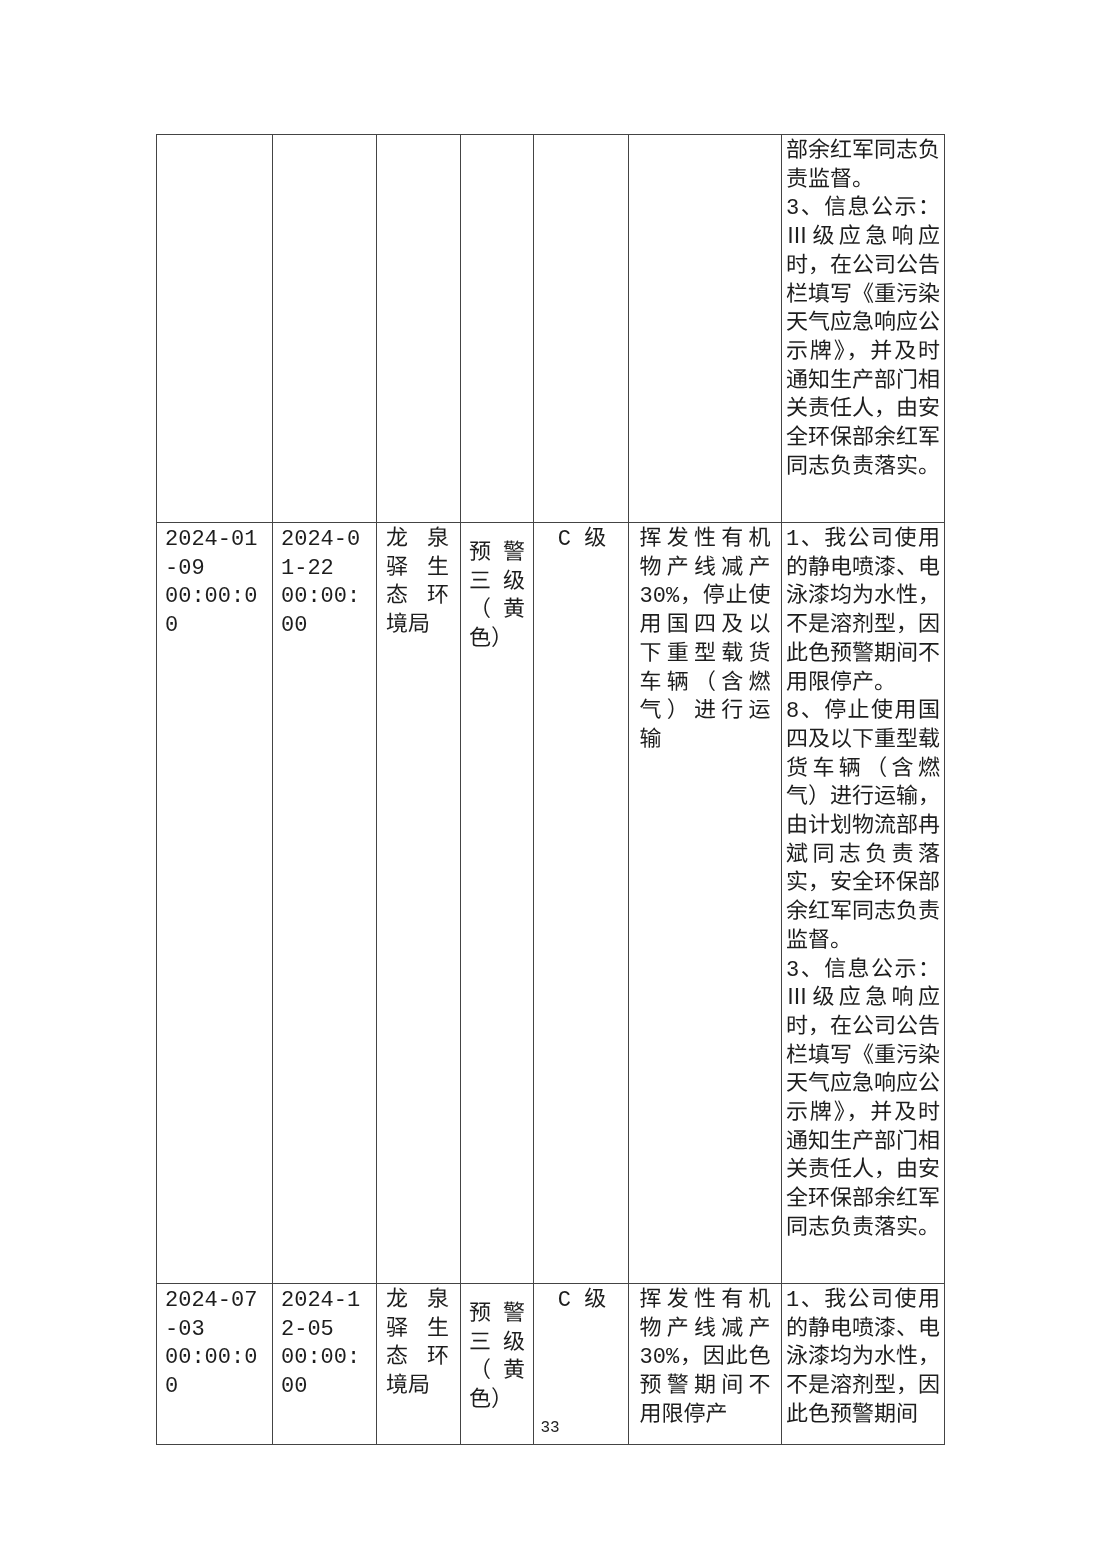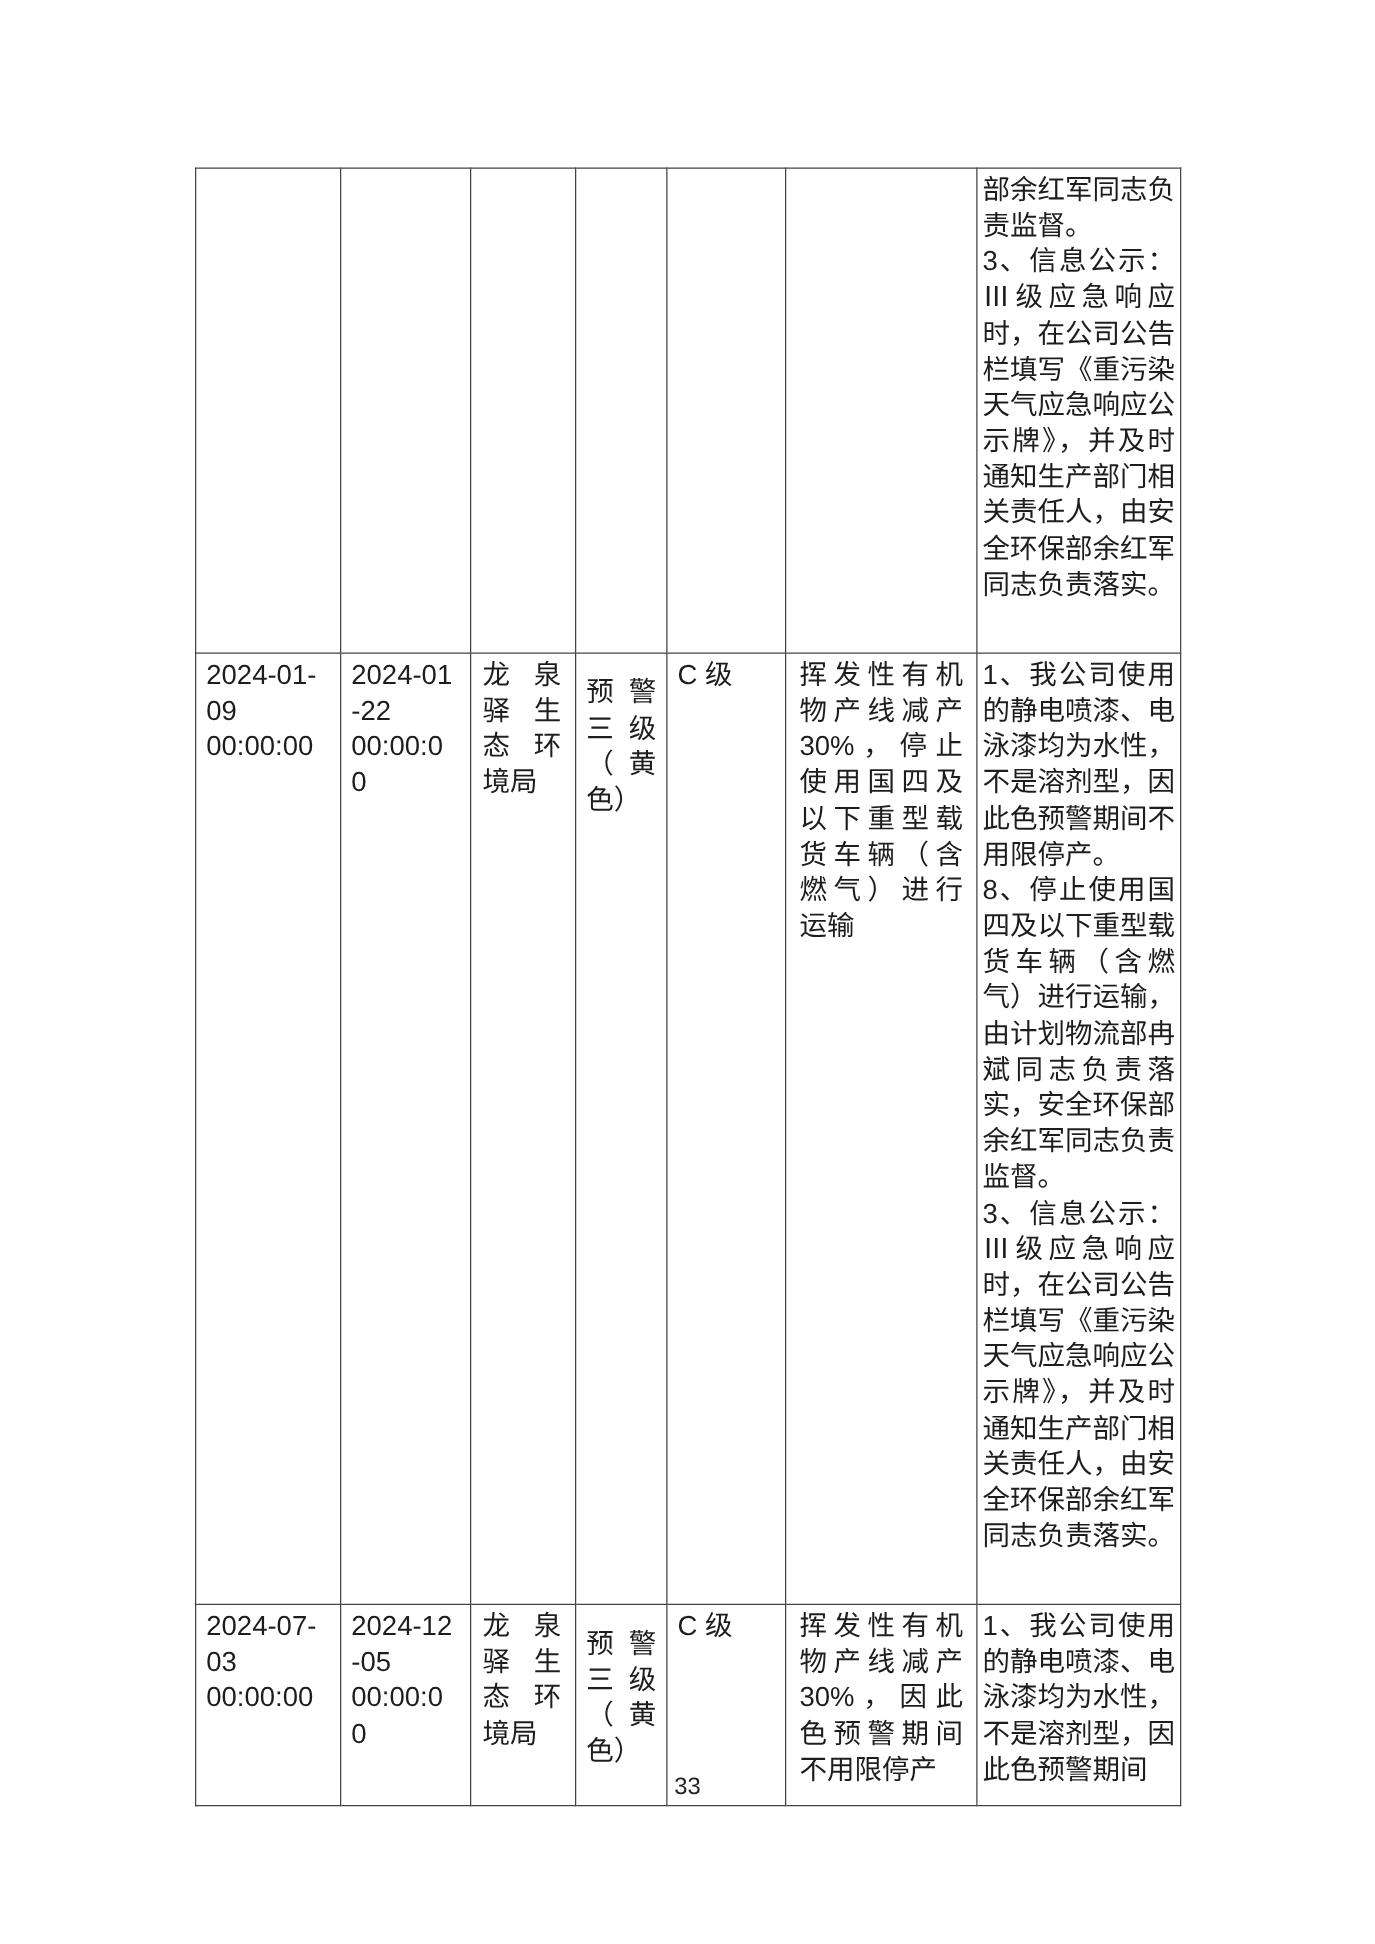--- a/index.html
+++ b/index.html
@@ -1,21 +1,21 @@
 <!DOCTYPE html>
 <html lang="zh-CN"><head>
 <meta charset="utf-8">
 <style>
   html, body { margin: 0; padding: 0; background: #ffffff; }
   .page {
     position: relative;
     width: 1100px;
     height: 1555px;
     background: #ffffff;
-    font-family: Liberation Sans, sans-serif;
+    font-family: Liberation Mono, monospace;
     color: #1d1d1d;
     overflow: hidden;
   }
   table.doc-table {
     position: absolute;
     left: 156px;
     top: 134px;
     width: 788px;
     border-collapse: collapse;
     table-layout: fixed;
@@ -32,30 +32,30 @@
   .ci {
     white-space: pre-line;
     overflow: hidden;
   }
   .r1 .ci { height: 370px; }
   .r2 .ci { height: 743px; }
   .r3 .ci { height: 143px; }
   .c-date  { padding: 3px 10px 0 8px; word-break: break-all; }
   .c-agency{ padding: 3px 11px 0 9px; text-align: justify; }
   .c-level { padding: 17px 8px 0 8px;  text-align: justify; }
-  .c-class { padding: 3px 6px 0 8px; }
+  .c-class { padding: 3px 6px 0 8px; text-align: center; }
   .c-measure { padding: 3px 10.5px 0 10.5px; text-align: justify; }
   .c-response{ padding: 3px 4px 0 4px; text-align: justify; }
   .footer {
     position: absolute;
     left: 0;
     top: 1419px;
     width: 1100px;
     text-align: center;
-    font-size: 19px;
+    font-size: 16px;
     color: #222222;
   }
 </style>
 </head>
 <body>
 
 <div class="page">
 
   <table class="doc-table">
     <colgroup>

